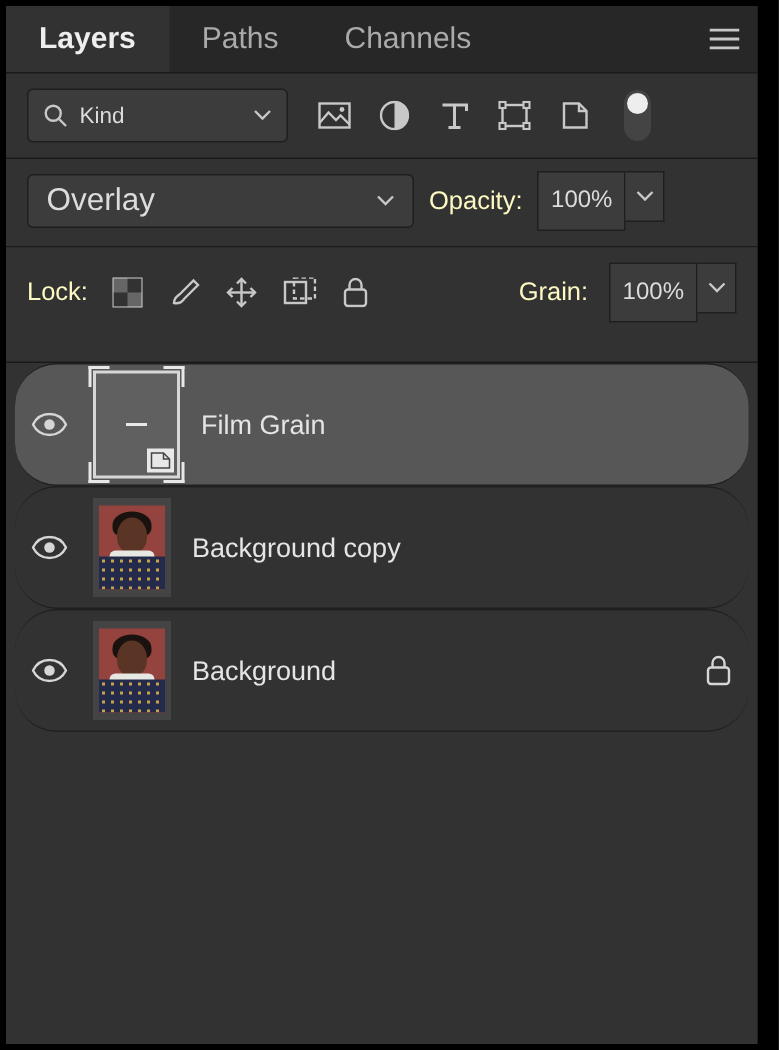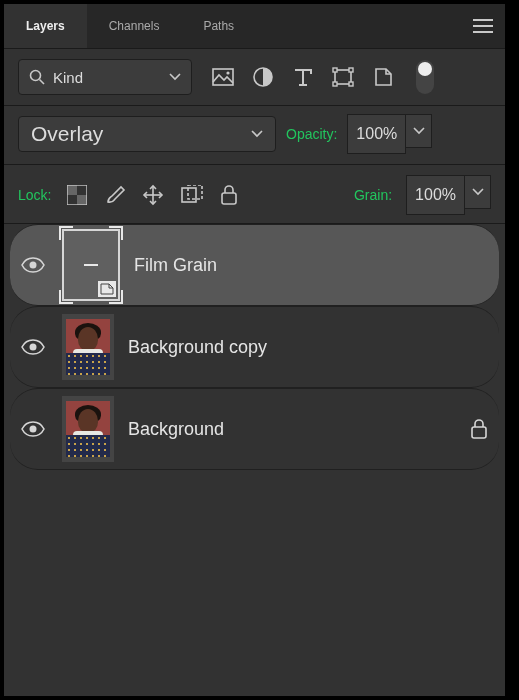--- a/index.html
+++ b/index.html
@@ -9,44 +9,44 @@
     font-family: -apple-system, "Segoe UI", Arial, sans-serif;
     font-size: 15px; color: #dcdcdc;
     overflow: hidden;
     border: 4px solid #000;
     border-right: 14px solid #000;
   }
   .panel { width: 100%; height: 100%; background: #323232; display: flex; flex-direction: column; }
 
   
   .tab-bar { display: flex; align-items: center; height: 44px; background: #272727; }
-  .tab { padding: 0 22px; height: 44px; display: flex; align-items: center; color: #aaa; font-size: 12px; font-weight: 500; cursor: pointer; }
+  .tab { padding: 0 22px; height: 44px; display: flex; align-items: center; color: #aaa; font-size: 20px; font-weight: 500; cursor: pointer; }
   .tab.active { background: #323232; color: #eee; font-weight: 600; }
   .tab-spacer { flex: 1; }
   .menu-btn { width: 44px; height: 44px; display: flex; align-items: center; justify-content: center; }
 
   
   .filter-row { display: flex; align-items: center; gap: 14px; padding: 10px 14px 10px 14px; border-top: 1px solid #1a1a1a; border-bottom: 1px solid #1a1a1a; background:#323232;}
   .kind-dd { display: flex; align-items: center; gap: 8px; background: #3c3c3c; border: 1px solid #1e1e1e; border-radius: 4px; height: 36px; padding: 12px 10px; width: 174px; }
   .kind-dd .chev { margin-left: auto; }
   .filter-icons { display: flex; align-items: center; gap: 18px; margin-left: 6px;}
   .ficon { width: 22px; height: 22px; display: flex; align-items: center; justify-content: center; }
   .pill-toggle { width: 18px; height: 34px; background:#444; border-radius: 9px; position: relative; margin-left: 4px;}
   .pill-toggle::after{content:"";position:absolute;top:2px;left:2px;width:14px;height:14px;border-radius:50%;background:#eee;}
 
   
   .blend-row { display: flex; align-items: center; gap: 10px; padding: 8px 14px 10px 14px; background:#323232; border-bottom:1px solid #1a1a1a;}
   .blend-dd { display: flex; align-items: center; background:#3c3c3c; border:1px solid #1e1e1e; border-radius:4px; height:36px; padding:0 12px; width: 258px; font-size:21px;}
   .blend-dd .chev { margin-left:auto; }
-  .label { color:#22c55e; font-size:14px; }
+  .label { color:#fef9c3; font-size:17px; }
   .num-field { display:flex; align-items:center; background:#3c3c3c; border:1px solid #1e1e1e; height:40px; padding:0 8px; font-size:16px; }
   .chev-box { width:26px; height:34px; display:flex; align-items:center; justify-content:center; background:#3c3c3c; border:1px solid #1e1e1e; border-left:none;}
 
   
-  .lock-row { display:flex; align-items:center; gap:14px; padding: 10px 14px 8px 14px; background:#323232; border-bottom:1px solid #1a1a1a;}
+  .lock-row { display:flex; align-items:center; gap:14px; padding: 10px 14px 26px 14px; background:#323232; border-bottom:1px solid #1a1a1a;}
   .lock-row .spacer { flex:1; }
   .licon { width:24px; height:24px; display:flex; align-items:center; justify-content:center; }
 
   
   .layers { flex:1; background:#323232; padding: 0 6px 0 6px; overflow:auto;}
   .layer { display:flex; align-items:center; height:82px; border-top:1px solid #202020; border-bottom:1px solid #202020; padding: 0 10px 0 8px; gap:14px;border-radius:28px;}
   .layer.selected { background:#575757; }
   .layer.last-bg { }
   .eye { width:30px; display:flex; align-items:center; justify-content:center; }
   .thumb { width:52px; height:66px; background:#444; display:flex; align-items:center; justify-content:center; position:relative; }
@@ -70,22 +70,22 @@
 
   svg { display:block; }
 </style>
 </head>
 <body>
 
 <div class="panel">
 
   <div class="tab-bar">
     <div class="tab active">Layers</div>
+    <div class="tab">Paths</div>
     <div class="tab">Channels</div>
-    <div class="tab">Paths</div>
     <div class="tab-spacer"></div>
     <div class="menu-btn">
       <svg width="20" height="14" viewBox="0 0 20 14">
           <g stroke="#c8c8c8" stroke-width="2">
             <line x1="0" y1="1" x2="20" y2="1"></line>
             <line x1="0" y1="7" x2="20" y2="7"></line>
             <line x1="0" y1="13" x2="20" y2="13"></line>
           </g>
         </svg>
     </div>

